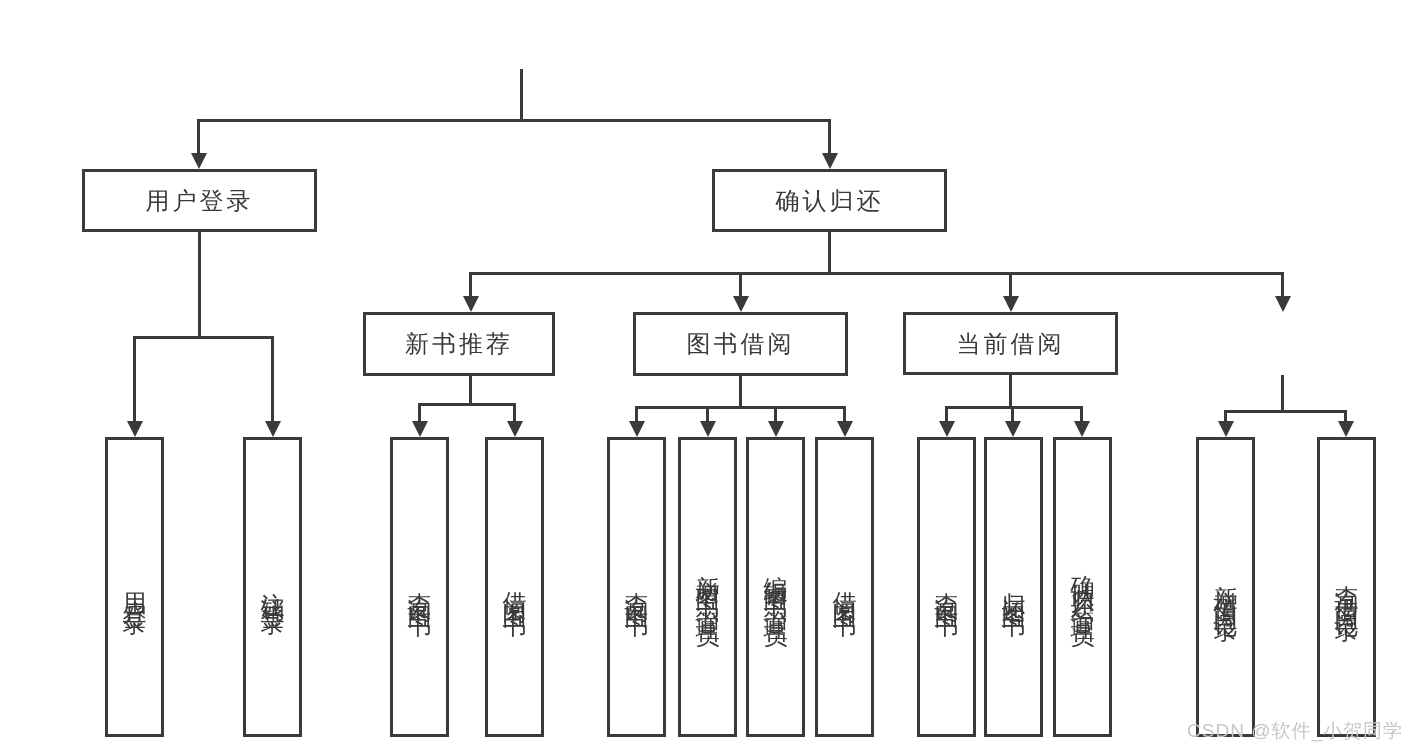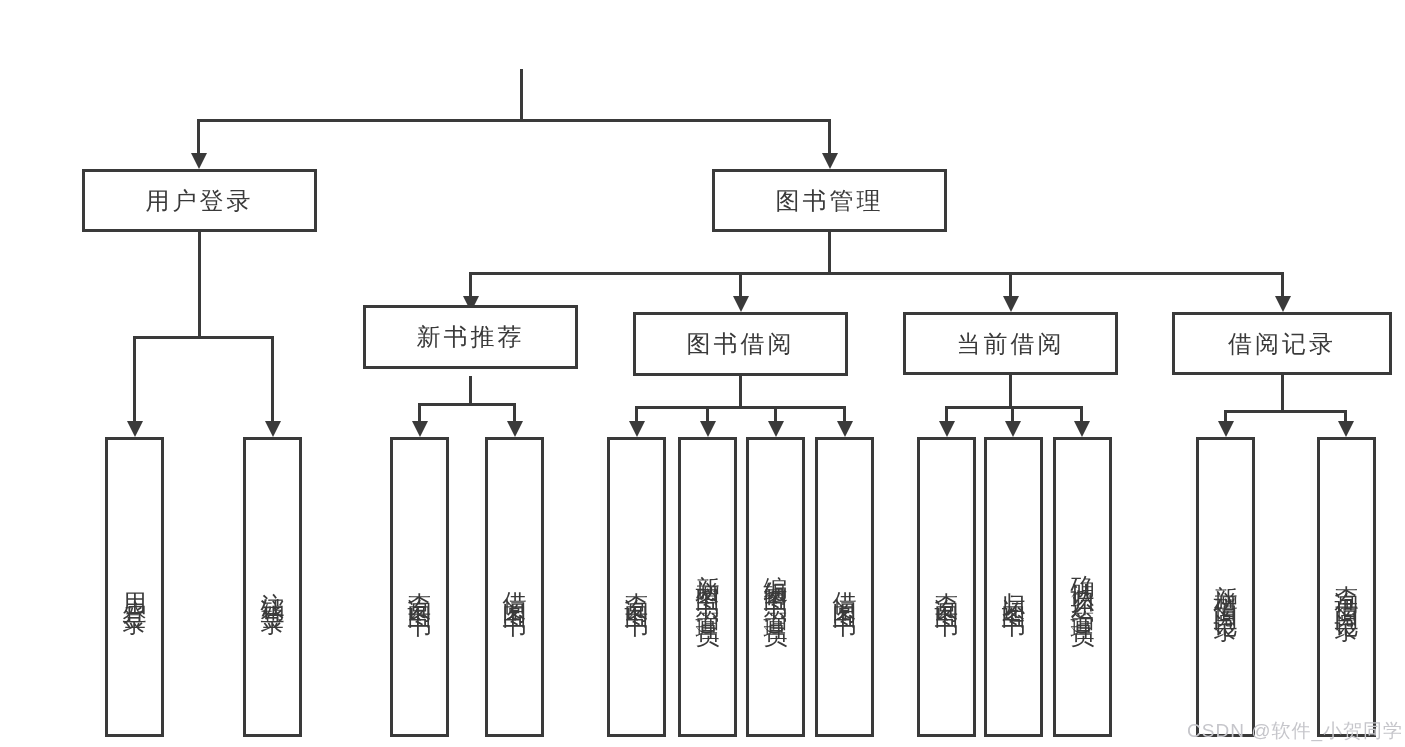--- a/index.html
+++ b/index.html
@@ -75,46 +75,43 @@
 
   <div class="vline" style="left:520px;top:69px;height:51px;"></div>
   <div class="hline" style="left:198px;top:119px;width:633px;"></div>
   <div class="arrow" style="left:197px;top:119px;height:34px;"></div>
   <div class="arrow" style="left:828px;top:119px;height:34px;"></div>
 
   <div class="hnode" style="left:82px;top:169px;width:235px;height:63px;">
     <span>用户登录</span>
   </div>
   <div class="hnode" style="left:712px;top:169px;width:235px;height:63px;">
-    <span>图书管理</span>
+    <span>确认归还</span>
   </div>
 
   <div class="vline" style="left:198px;top:232px;height:104px;"></div>
   <div class="hline" style="left:133px;top:336px;width:141px;"></div>
   <div class="arrow" style="left:133px;top:336px;height:85px;"></div>
   <div class="arrow" style="left:271px;top:336px;height:85px;"></div>
 
   <div class="vline" style="left:828px;top:232px;height:41px;"></div>
   <div class="hline" style="left:469px;top:272px;width:814px;"></div>
   <div class="arrow" style="left:469px;top:272px;height:24px;"></div>
   <div class="arrow" style="left:739px;top:272px;height:24px;"></div>
   <div class="arrow" style="left:1009px;top:272px;height:24px;"></div>
   <div class="arrow" style="left:1281px;top:272px;height:24px;"></div>
 
-  <div class="hnode" style="left:363px;top:305px;width:215px;height:64px;font-family:Liberation Mono, monospace;">
+  <div class="hnode" style="left:363px;top:312px;width:192px;height:64px;font-family:Liberation Mono, monospace;">
     <span>新书推荐</span>
   </div>
   <div class="hnode" style="left:633px;top:312px;width:215px;height:64px;">
     <span>图书借阅</span>
   </div>
   <div class="hnode" style="left:903px;top:312px;width:215px;height:63px;">
     <span>当前借阅</span>
-  </div>
-  <div class="hnode" style="left:1172px;top:312px;width:220px;height:63px;">
-    <span>借阅记录</span>
   </div>
 
   <div class="vline" style="left:469px;top:376px;height:28px;"></div>
   <div class="hline" style="left:418px;top:403px;width:97px;"></div>
   <div class="arrow" style="left:418px;top:403px;height:18px;"></div>
   <div class="arrow" style="left:513px;top:403px;height:18px;"></div>
 
   <div class="vline" style="left:739px;top:376px;height:31px;"></div>
   <div class="hline" style="left:635px;top:406px;width:209px;"></div>
   <div class="arrow" style="left:635px;top:406px;height:15px;"></div>

